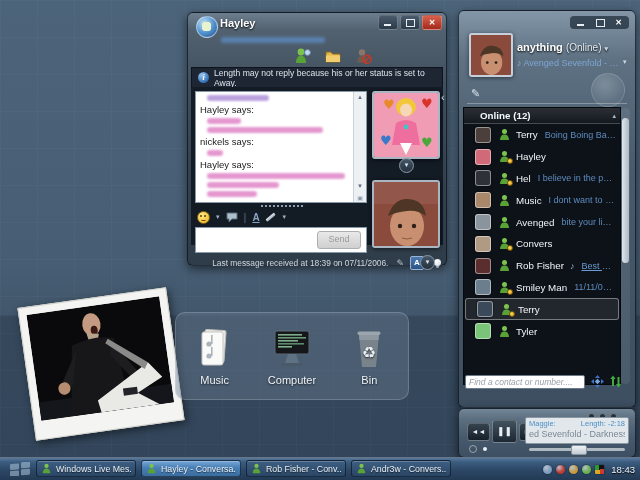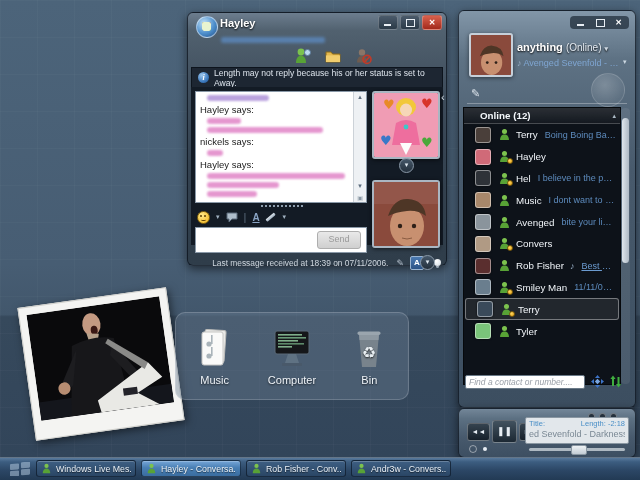--- a/index.html
+++ b/index.html
@@ -517,21 +517,21 @@
         <i></i>
         <i></i>
       </div>
     <div class="pbtn rw">◄◄</div>
     <div class="pbtn pause">❚❚</div>
     <div class="pbtn ff">►►</div>
     <div class="pvol"></div>
     <div class="pvol2"></div>
     <div class="pdisplay">
       <div class="prow1">
-        <span>Title:</span>
+        <span>Maggie:</span>
         <span>Length: -2:18</span>
       </div>
       <div class="ptrack">ed Sevenfold - Darkness Sun</div>
     </div>
     <div class="pslider">
       <div class="pthumb"></div>
     </div>
   </div>
 
   <div id="taskbar">
@@ -566,15 +566,23 @@
           <span class="lbl">Rob Fisher - Conv...</span>
         </div>
         <div class="tbtn">
           <span><svg viewBox="0 0 14 14">
               <circle cx="7" cy="3.8" r="2.7" fill="#7cc24e"></circle>
               <path d="M2.2 13 C2.2 8.8 4.3 6.9 7 6.9 C9.7 6.9 11.8 8.8 11.8 13 Z" fill="#58a236"></path>
             </svg></span>
           <span class="lbl">Andr3w - Convers...</span>
         </div>
       </div>
+    <div class="tray">
+      <span class="tray-ic" style="background: radial-gradient(circle at 35% 30%, rgba(255, 255, 255, 0.65), rgb(124, 156, 192) 55%);"></span>
+        <span class="tray-ic" style="background: radial-gradient(circle at 35% 30%, rgba(255, 255, 255, 0.65), rgb(192, 58, 50) 55%);"></span>
+        <span class="tray-ic" style="background: radial-gradient(circle at 35% 30%, rgba(255, 255, 255, 0.65), rgb(199, 154, 62) 55%);"></span>
+        <span class="tray-ic" style="background: radial-gradient(circle at 35% 30%, rgba(255, 255, 255, 0.65), rgb(104, 177, 77) 55%);"></span>
+        <span class="tray-ic square"></span>
+        <span class="clock" style="order:9">18:43</span>
+    </div>
   </div>
 
 </div>
 
 </body></html>

